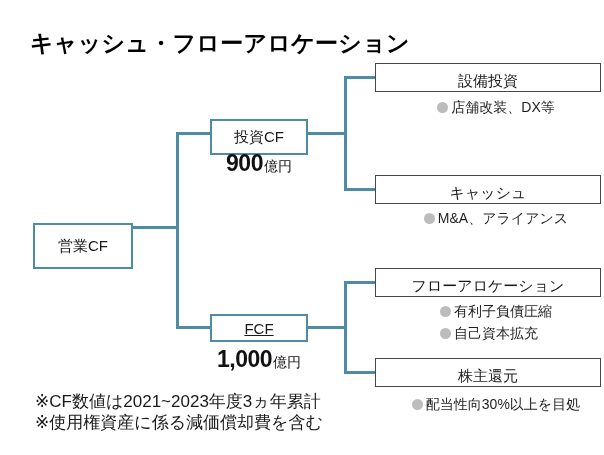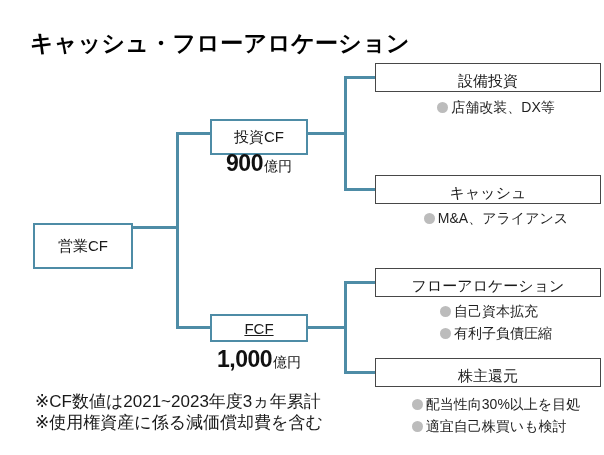--- a/index.html
+++ b/index.html
@@ -129,39 +129,36 @@
       </div>
     </div>
   </div>
 
   <div class="box leaf b-leaf b-leaf2">
     <span>フローアロケーション</span>
   </div>
   <div class="bullets bl2">
     <div class="inner">
       <div class="bullet-line">
-        <span class="dot"></span><span>自己資本拡充</span>
+        <span class="dot"></span><span>有利子負債圧縮</span>
       </div>
       <div class="bullet-line">
-        <span class="dot"></span><span>有利子負債圧縮</span>
+        <span class="dot"></span><span>自己資本拡充</span>
       </div>
     </div>
   </div>
 
   <div class="box leaf b-leaf b-leaf3">
     <span>株主還元</span>
   </div>
   <div class="bullets bl3">
     <div class="inner">
       <div class="bullet-line">
         <span class="dot"></span><span>配当性向30%以上を目処</span>
       </div>
-      <div class="bullet-line">
-        <span class="dot"></span><span>適宜自己株買いも検討</span>
-      </div>
     </div>
   </div>
 
   <div class="footnotes">
     <div>※CF数値は2021~2023年度3ヵ年累計</div>
     <div>※使用権資産に係る減価償却費を含む</div>
   </div>
 
 </div>
 

